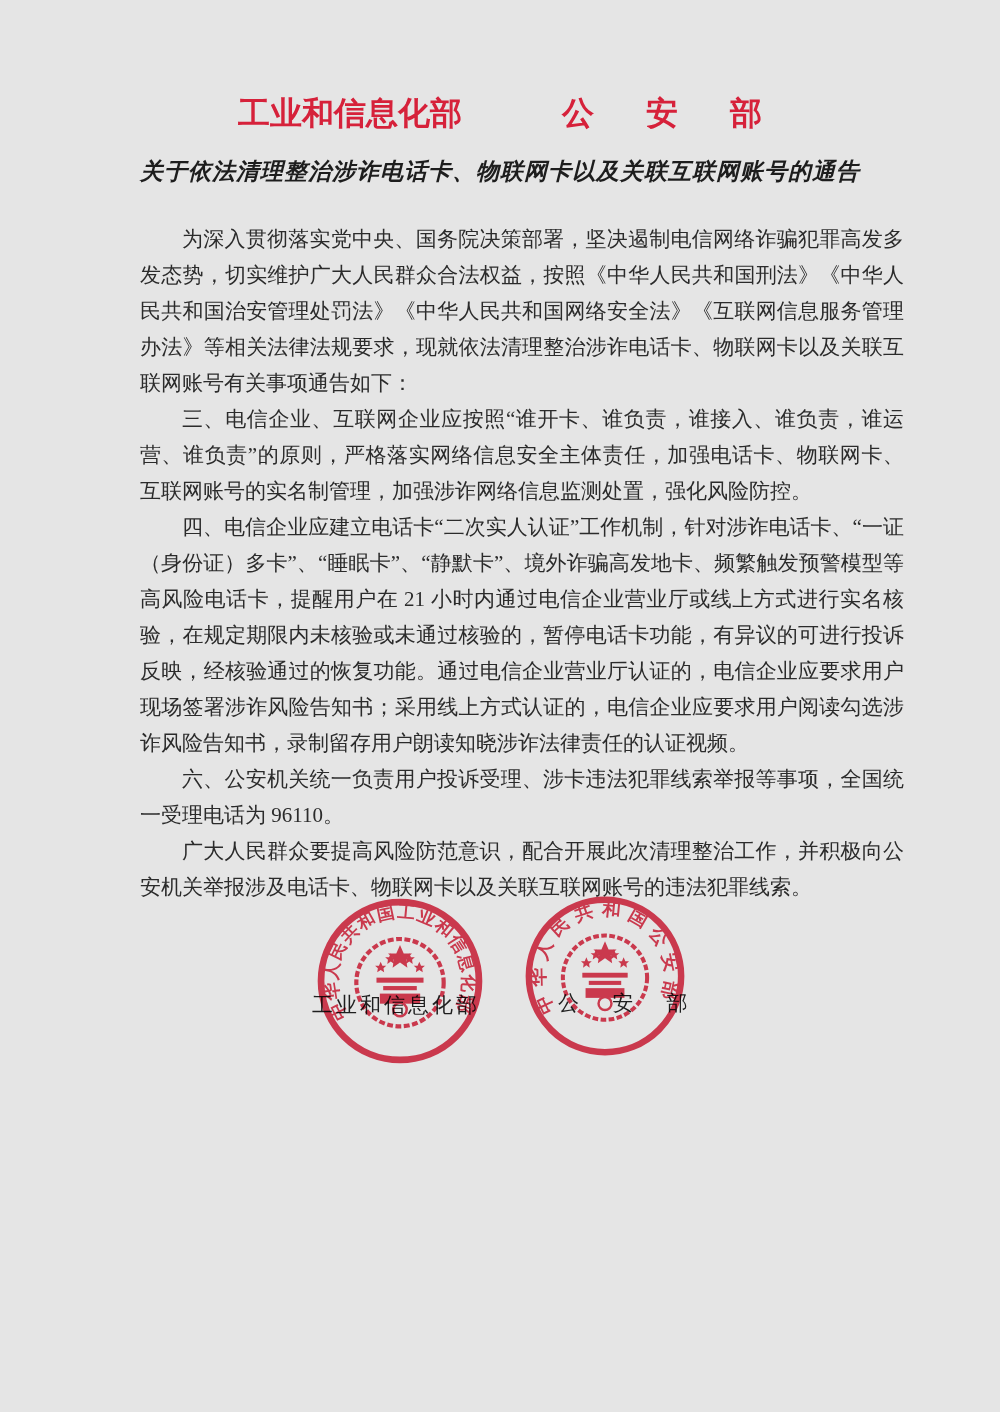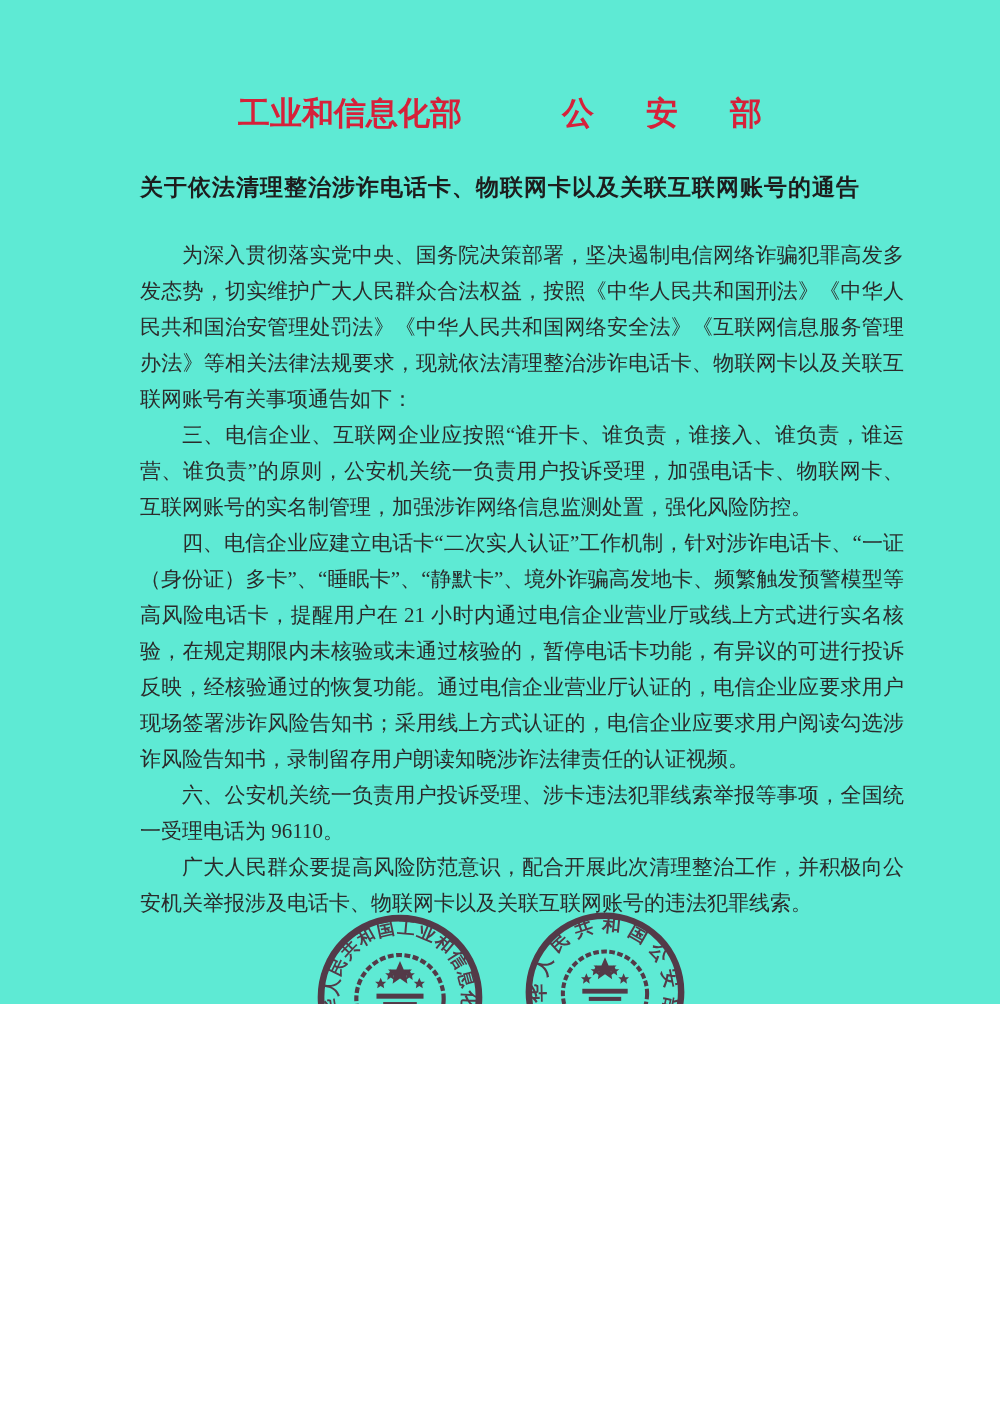--- a/index.html
+++ b/index.html
@@ -1,22 +1,22 @@
 <!DOCTYPE html>
 <html><head>
 <meta charset="utf-8">
 <style>
   * { margin: 0; padding: 0; box-sizing: border-box; }
   html, body { background: #ffffff; }
   .page {
     position: relative;
     width: 1000px;
-    height: 1004px;
+    height: 1412px;
     margin: 0 auto;
-    background: #5eead4;
+    background: #e5e5e5;
     font-family: "Liberation Serif", "DejaVu Serif", serif;
     color: #2b2b2b;
     overflow: hidden;
   }
   .header-row {
     display: flex;
     justify-content: center;
     align-items: baseline;
     gap: 100px;
     padding-top: 92px;
@@ -25,26 +25,27 @@
     font-size: 32px;
     font-weight: bold;
     color: #d6213a;
     white-space: nowrap;
   }
   .ministry.spaced {
     letter-spacing: 10px;
     margin-right: -10px;
   }
   .doc-title {
-    margin-top: 36px;
+    margin-top: 20px;
     text-align: center;
     font-size: 23px;
     font-weight: bold;
     color: #1d1d1d;
     letter-spacing: 1px;
+    font-style: italic;
   }
   .body-text {
     margin-top: 34px;
     padding: 0 96px 0 100px;
   }
   .body-text p {
     font-size: 21px;
     line-height: 36px;
     text-align: justify;
     text-indent: 2em;
@@ -81,21 +82,21 @@
 
   <div class="header-row">
     <span class="ministry">工业和信息化部</span>
     <span class="ministry spaced">公　安　部</span>
   </div>
 
   <div class="doc-title">关于依法清理整治涉诈电话卡、物联网卡以及关联互联网账号的通告</div>
 
   <div class="body-text">
     <p>为深入贯彻落实党中央、国务院决策部署，坚决遏制电信网络诈骗犯罪高发多发态势，切实维护广大人民群众合法权益，按照《中华人民共和国刑法》《中华人民共和国治安管理处罚法》《中华人民共和国网络安全法》《互联网信息服务管理办法》等相关法律法规要求，现就依法清理整治涉诈电话卡、物联网卡以及关联互联网账号有关事项通告如下：</p>
-    <p>三、电信企业、互联网企业应按照“谁开卡、谁负责，谁接入、谁负责，谁运营、谁负责”的原则，公安机关统一负责用户投诉受理，加强电话卡、物联网卡、互联网账号的实名制管理，加强涉诈网络信息监测处置，强化风险防控。</p>
+    <p>三、电信企业、互联网企业应按照“谁开卡、谁负责，谁接入、谁负责，谁运营、谁负责”的原则，严格落实网络信息安全主体责任，加强电话卡、物联网卡、互联网账号的实名制管理，加强涉诈网络信息监测处置，强化风险防控。</p>
     <p>四、电信企业应建立电话卡“二次实人认证”工作机制，针对涉诈电话卡、“一证（身份证）多卡”、“睡眠卡”、“静默卡”、境外诈骗高发地卡、频繁触发预警模型等高风险电话卡，提醒用户在 21 小时内通过电信企业营业厅或线上方式进行实名核验，在规定期限内未核验或未通过核验的，暂停电话卡功能，有异议的可进行投诉反映，经核验通过的恢复功能。通过电信企业营业厅认证的，电信企业应要求用户现场签署涉诈风险告知书；采用线上方式认证的，电信企业应要求用户阅读勾选涉诈风险告知书，录制留存用户朗读知晓涉诈法律责任的认证视频。</p>
     <p>六、公安机关统一负责用户投诉受理、涉卡违法犯罪线索举报等事项，全国统一受理电话为 96110。</p>
     <p>广大人民群众要提高风险防范意识，配合开展此次清理整治工作，并积极向公安机关举报涉及电话卡、物联网卡以及关联互联网账号的违法犯罪线索。</p>
   </div>
 
   <div class="seal-area">
 
     <span class="sig-text sig-left-name">工业和信息化部</span>
     <span class="sig-text sig-right-name">公 安 部</span>
 

